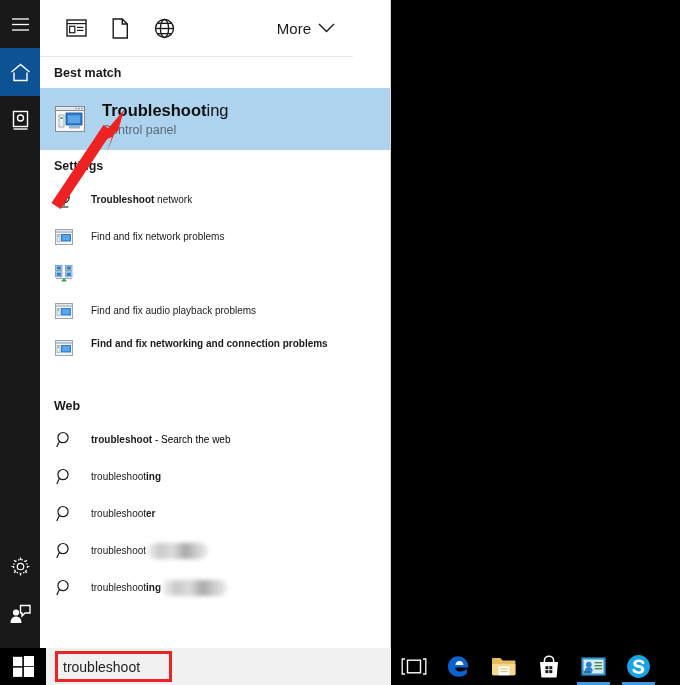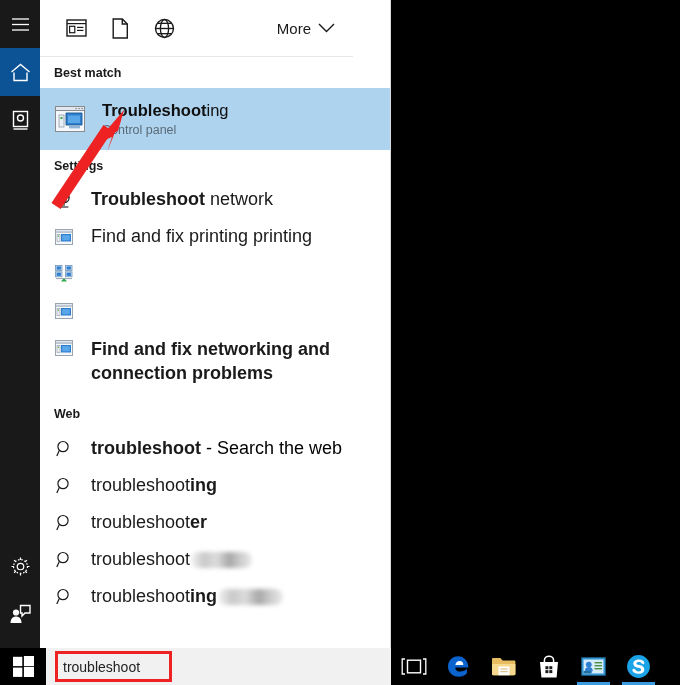--- a/index.html
+++ b/index.html
@@ -67,21 +67,21 @@
   .section-hdr {
     display: flex; align-items: center;
     height: 31px; padding: 0 14px 0 14px;
     font-size: 12.5px; font-weight: bold; color: #1a1a1a;
   }
   .section-hdr .chev { margin-left: auto; color: #1e8fd5; }
 
   .row {
     display: flex; align-items: center;
     min-height: 37px; padding: 4px 12px 4px 14px;
-    font-size: 18px; color: #1a1a1a;
+    font-size: 10px; color: #1a1a1a;
   }
   .row .ico {
     width: 20px; height: 20px; flex: 0 0 20px;
     margin-right: 17px;
     display: flex; align-items: center; justify-content: center;
   }
   .row .txt { line-height: 1.35; }
   .row.twoline { min-height: 52px; align-items: flex-start; padding-top: 8px; font-weight: bold; }
   .row.twoline .ico { margin-top: 1px; }
 
@@ -292,21 +292,21 @@
         <span class="ico">
           <svg width="18" height="16" viewBox="0 0 18 16" aria-hidden="true">
             <rect x="0.5" y="0.5" width="17" height="15" fill="#f4f7fb" stroke="#9aa5af"></rect>
             <rect x="0.5" y="0.5" width="17" height="2.6" fill="#dfe7f0" stroke="#9aa5af"></rect>
             <rect x="6" y="5" width="10" height="7.5" fill="#2f7fd0"></rect>
             <rect x="7.2" y="6.1" width="7.6" height="5.2" fill="#59a6e8"></rect>
             <rect x="2" y="5.6" width="3" height="7" fill="#eceff3" stroke="#9aa5af" stroke-width="0.7"></rect>
             <rect x="2.8" y="6.6" width="1.2" height="1.2" fill="#3fa63f"></rect>
           </svg>
         </span>
-        <span class="txt"><b></b><span>Find and fix printing printing</span></span>
+        <span class="txt"><b></b><span>Find and fix network problems</span></span>
       </div>
 
       <div class="row">
         <span class="ico">
           <svg width="18" height="17" viewBox="0 0 18 17" aria-hidden="true">
             <rect x="0.5" y="0.5" width="6.5" height="5" fill="#cfe2f5" stroke="#6f93b8" stroke-width="0.8"></rect>
             <rect x="1.6" y="1.4" width="4.3" height="3.2" fill="#2f7fd0"></rect>
             <rect x="10.5" y="0.5" width="6.5" height="5" fill="#cfe2f5" stroke="#6f93b8" stroke-width="0.8"></rect>
             <rect x="11.6" y="1.4" width="4.3" height="3.2" fill="#2f7fd0"></rect>
             <rect x="0.5" y="6.8" width="6.5" height="5" fill="#cfe2f5" stroke="#6f93b8" stroke-width="0.8"></rect>
@@ -323,20 +323,21 @@
         <span class="ico">
           <svg width="18" height="16" viewBox="0 0 18 16" aria-hidden="true">
             <rect x="0.5" y="0.5" width="17" height="15" fill="#f4f7fb" stroke="#9aa5af"></rect>
             <rect x="0.5" y="0.5" width="17" height="2.6" fill="#dfe7f0" stroke="#9aa5af"></rect>
             <rect x="6" y="5" width="10" height="7.5" fill="#2f7fd0"></rect>
             <rect x="7.2" y="6.1" width="7.6" height="5.2" fill="#59a6e8"></rect>
             <rect x="2" y="5.6" width="3" height="7" fill="#eceff3" stroke="#9aa5af" stroke-width="0.7"></rect>
             <rect x="2.8" y="6.6" width="1.2" height="1.2" fill="#3fa63f"></rect>
           </svg>
         </span>
+        <span class="txt"><b></b><span>Find and fix audio playback problems</span></span>
       </div>
 
       <div class="row twoline">
         <span class="ico">
           <svg width="18" height="16" viewBox="0 0 18 16" aria-hidden="true">
             <rect x="0.5" y="0.5" width="17" height="15" fill="#f4f7fb" stroke="#9aa5af"></rect>
             <rect x="0.5" y="0.5" width="17" height="2.6" fill="#dfe7f0" stroke="#9aa5af"></rect>
             <rect x="6" y="5" width="10" height="7.5" fill="#2f7fd0"></rect>
             <rect x="7.2" y="6.1" width="7.6" height="5.2" fill="#59a6e8"></rect>
             <rect x="2" y="5.6" width="3" height="7" fill="#eceff3" stroke="#9aa5af" stroke-width="0.7"></rect>

